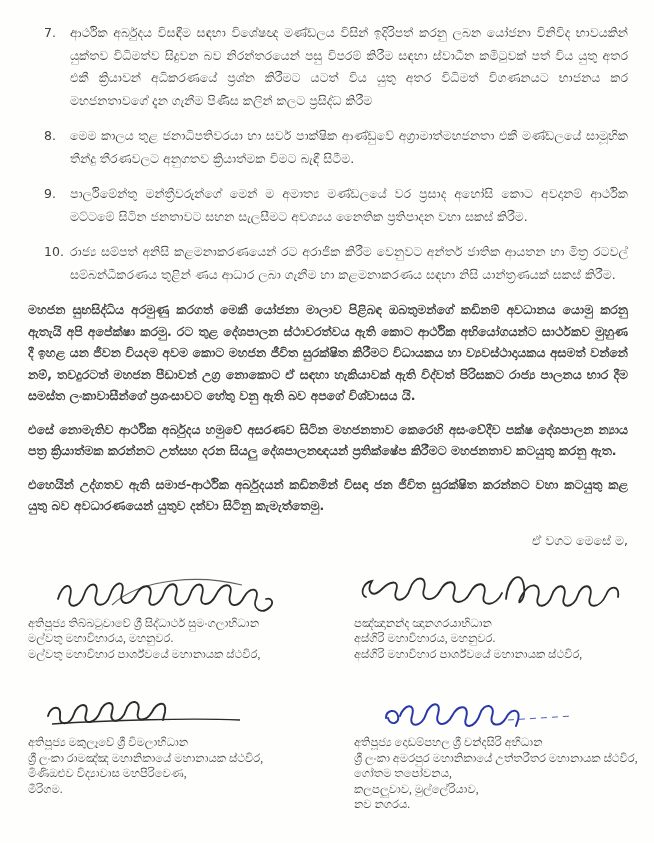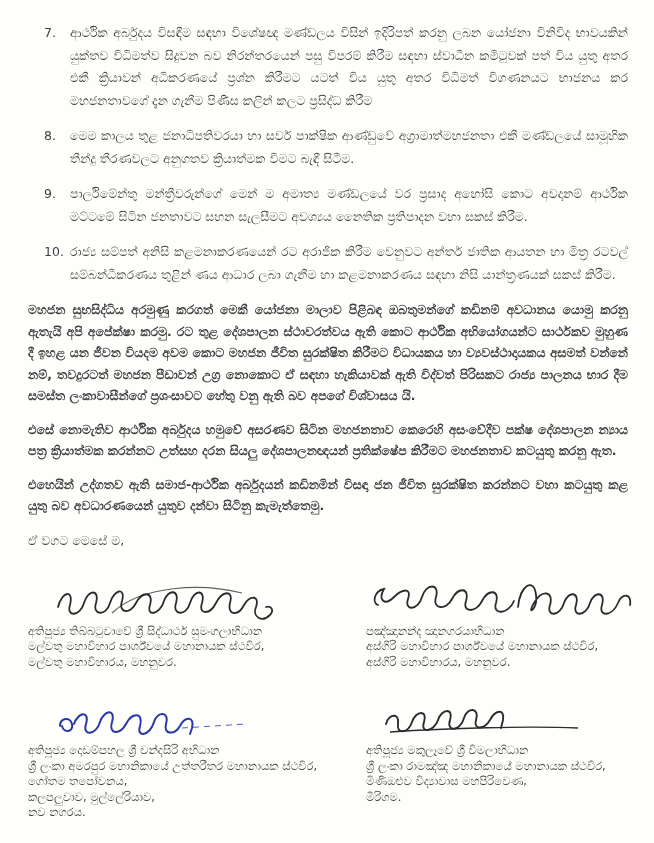--- a/index.html
+++ b/index.html
@@ -31,28 +31,29 @@
     text-align:justify;
   }
   .para{
     margin:0 0 12px 0;
     font-size:12.5px;
     line-height:21.5px;
     text-align:justify;
     font-weight:bold;
   }
   .closing{
-    text-align:left;
+    text-align:right;
     font-size:12.5px;
-    margin:16px 0 24px 0;
+    margin:16px 0 16px 0;
   }
   .sig-grid{
     display:grid;
     grid-template-columns:322px 1fr;
-    column-gap:16px;
+    column-gap:4px;
+    font-family:Liberation Serif, serif;
   }
   .sig-block{margin-top:6px;}
   .sig-block.row2{margin-top:34px;}
   .scrawl{display:block;}
   .sig-lines{margin-top:3px;}
   .sig-line{
     font-size:11.5px;
     line-height:15.5px;
     white-space:nowrap;
     color:#474747;
@@ -90,57 +91,57 @@
 
   <div class="sig-grid">
 
     <div class="sig-block">
       <svg class="scrawl" style="margin-left:24px" width="242" height="42" viewBox="0 0 242 42">
         <path d="M6,28 c4,-16 16,-18 12,-2 c-4,12 10,12 14,-2 c4,-14 16,-14 12,0 c-4,12 10,14 14,0 c4,-14 16,-16 12,-2 c-4,12 8,14 14,2 c6,-12 18,-12 14,2 c-4,12 10,10 14,-4 c4,-12 16,-12 12,2 c-4,12 10,14 14,0 c4,-14 16,-14 12,0 c-4,12 8,12 14,0 c6,-12 18,-14 14,0 c-3,12 8,14 14,2 c6,-10 16,-10 12,2 c-4,10 6,16 14,8 c4,-4 2,-10 -4,-8" fill="none" stroke="#2b2b2b" stroke-width="1.8" stroke-linecap="round"></path>
         <path d="M60,34 C90,6 150,4 190,14" fill="none" stroke="#2b2b2b" stroke-width="1.2" opacity="0.75"></path>
       </svg>
       <div class="sig-lines">
         <div class="sig-line">අතිපූජ්‍ය තිබ්බටුවාවේ ශ්‍රී සිද්ධාර්ථ සුමංගලාභිධාන</div>
+        <div class="sig-line">මල්වතු මහාවිහාරය, මහනුවර.</div>
         <div class="sig-line">මල්වතු මහාවිහාර පාර්ශ්වයේ මහානායක ස්ථවිර,</div>
-        <div class="sig-line">මල්වතු මහාවිහාරය, මහනුවර.</div>
       </div>
     </div>
 
     <div class="sig-block">
       <svg class="scrawl" style="margin-left:2px" width="276" height="42" viewBox="0 0 276 42">
         <path d="M10,26 c-6,-2 -4,-14 6,-16 c-6,10 0,18 10,8 c8,-8 18,-10 14,2 c-4,12 10,12 14,-2 c4,-14 18,-14 14,0 c-4,12 10,14 16,2 c6,-12 18,-12 14,2 c-4,12 10,12 16,0 c6,-12 18,-12 14,2 c-4,12 12,12 18,-2 M150,28 c2,-22 16,-30 18,-12 c2,14 -10,22 -2,8 c8,-14 20,-12 16,2 c-4,12 10,12 14,-2 c4,-12 16,-12 12,2 c-4,12 10,12 14,-2 c4,-12 16,-12 12,2 c-4,12 10,12 16,-2 c4,-10 14,-10 12,2" fill="none" stroke="#2b2b2b" stroke-width="1.8" stroke-linecap="round"></path>
       </svg>
       <div class="sig-lines">
         <div class="sig-line">පඤ්ඤානන්ද ඤානගරයාභිධාන</div>
+        <div class="sig-line">අස්ගිරි මහාවිහාරය, මහනුවර.</div>
         <div class="sig-line">අස්ගිරි මහාවිහාර පාර්ශ්වයේ මහානායක ස්ථවිර,</div>
-        <div class="sig-line">අස්ගිරි මහාවිහාරය, මහනුවර.</div>
+      </div>
+    </div>
+
+    <div class="sig-block row2">
+      <svg class="scrawl" style="margin-left:12px" width="210" height="36" viewBox="0 0 210 36">
+        <path d="M8,20 c2,-10 14,-12 12,0 c-2,10 10,10 14,-2 c4,-12 16,-12 12,0 c-4,12 10,10 14,-2 c4,-12 16,-12 12,0 c-4,12 10,12 14,-2 c4,-12 16,-10 12,2 c-3,10 8,10 14,0 c5,-10 15,-12 13,0 l-2,8" fill="none" stroke="#2b2b2b" stroke-width="1.9" stroke-linecap="round"></path>
+        <path d="M12,28 C70,24 150,22 200,24" fill="none" stroke="#2b2b2b" stroke-width="1.3"></path>
+      </svg>
+      <div class="sig-lines">
+        <div class="sig-line">අතිපූජ්‍ය මකුලෑවේ ශ්‍රී විමලාභිධාන</div>
+        <div class="sig-line">ශ්‍රී ලංකා රාමඤ්ඤ මහානිකායේ මහානායක ස්ථවිර,</div>
+        <div class="sig-line">මිණිඔළුව විද්‍යාවාස මහපිරිවෙණ,</div>
+        <div class="sig-line">මීරිගම.</div>
       </div>
     </div>
 
     <div class="sig-block row2">
       <svg class="scrawl" style="margin-left:26px" width="200" height="36" viewBox="0 0 200 36">
         <path d="M6,22 c0,-8 10,-10 12,-2 c2,8 -8,10 -10,2 M20,20 c4,-12 16,-14 12,0 c-4,12 10,12 14,-2 c4,-12 16,-14 12,0 c-4,12 8,14 14,2 c6,-12 18,-12 14,2 c-4,12 10,10 14,-4 c4,-12 16,-10 12,2 c-3,10 8,12 14,2 c5,-10 15,-10 12,2 l-2,6" fill="none" stroke="#2838a8" stroke-width="2" stroke-linecap="round"></path>
         <path d="M128,24 L192,20" fill="none" stroke="#2838a8" stroke-width="1" stroke-dasharray="6 5" opacity="0.8"></path>
       </svg>
       <div class="sig-lines">
         <div class="sig-line">අතිපූජ්‍ය දොඩම්පහල ශ්‍රී චන්දසිරි අභිධාන</div>
         <div class="sig-line">ශ්‍රී ලංකා අමරපුර මහානිකායේ උත්තරීතර මහානායක ස්ථවිර,</div>
         <div class="sig-line">ගෝතම තපෝවනය,</div>
         <div class="sig-line">කලපලුවාව, මුල්ලේරියාව,</div>
         <div class="sig-line">නව නගරය.</div>
       </div>
     </div>
 
-    <div class="sig-block row2">
-      <svg class="scrawl" style="margin-left:12px" width="210" height="36" viewBox="0 0 210 36">
-        <path d="M8,20 c2,-10 14,-12 12,0 c-2,10 10,10 14,-2 c4,-12 16,-12 12,0 c-4,12 10,10 14,-2 c4,-12 16,-12 12,0 c-4,12 10,12 14,-2 c4,-12 16,-10 12,2 c-3,10 8,10 14,0 c5,-10 15,-12 13,0 l-2,8" fill="none" stroke="#2b2b2b" stroke-width="1.9" stroke-linecap="round"></path>
-        <path d="M12,28 C70,24 150,22 200,24" fill="none" stroke="#2b2b2b" stroke-width="1.3"></path>
-      </svg>
-      <div class="sig-lines">
-        <div class="sig-line">අතිපූජ්‍ය මකුලෑවේ ශ්‍රී විමලාභිධාන</div>
-        <div class="sig-line">ශ්‍රී ලංකා රාමඤ්ඤ මහානිකායේ මහානායක ස්ථවිර,</div>
-        <div class="sig-line">මිණිඔළුව විද්‍යාවාස මහපිරිවෙණ,</div>
-        <div class="sig-line">මීරිගම.</div>
-      </div>
-    </div>
-
   </div>
 </div>
 
 </body></html>

